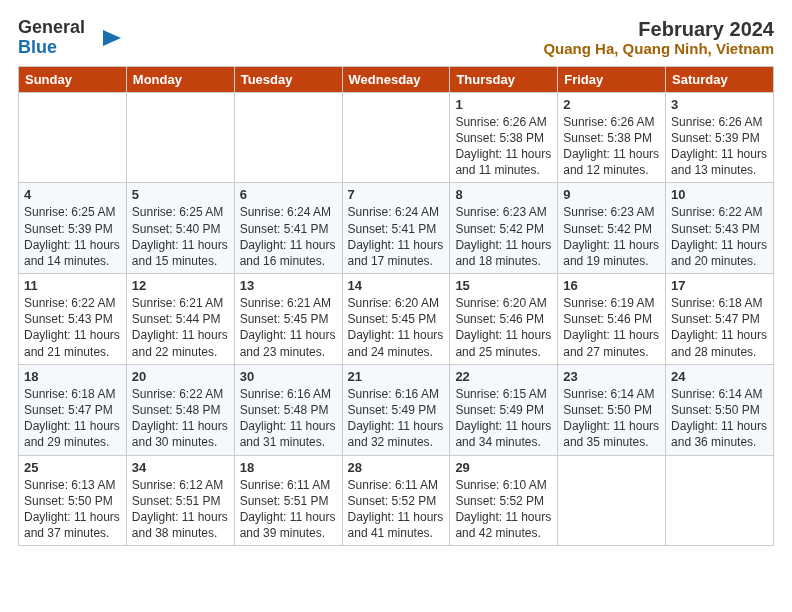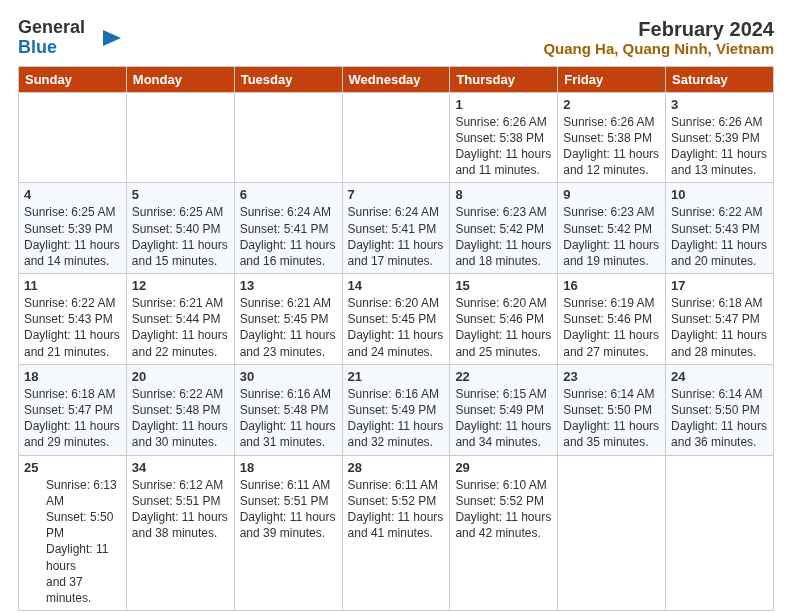--- a/index.html
+++ b/index.html
@@ -292,21 +292,21 @@
             <span class="day-number">24</span>
             <div class="day-info" style="white-space: pre-line;">Sunrise: 6:14 AM
 Sunset: 5:50 PM
 Daylight: 11 hours
 and 36 minutes.</div>
           </td>
         </tr>
         <tr>
           <td>
             <span class="day-number">25</span>
-            <div class="day-info" style="white-space: pre-line; margin-left: 22px;">Sunrise: 6:13 AM
+            <div class="day-info" style="white-space: pre-line;">Sunrise: 6:13 AM
 Sunset: 5:50 PM
 Daylight: 11 hours
 and 37 minutes.</div>
           </td>
           <td>
             <span class="day-number">34</span>
             <div class="day-info" style="white-space: pre-line;">Sunrise: 6:12 AM
 Sunset: 5:51 PM
 Daylight: 11 hours
 and 38 minutes.</div>

